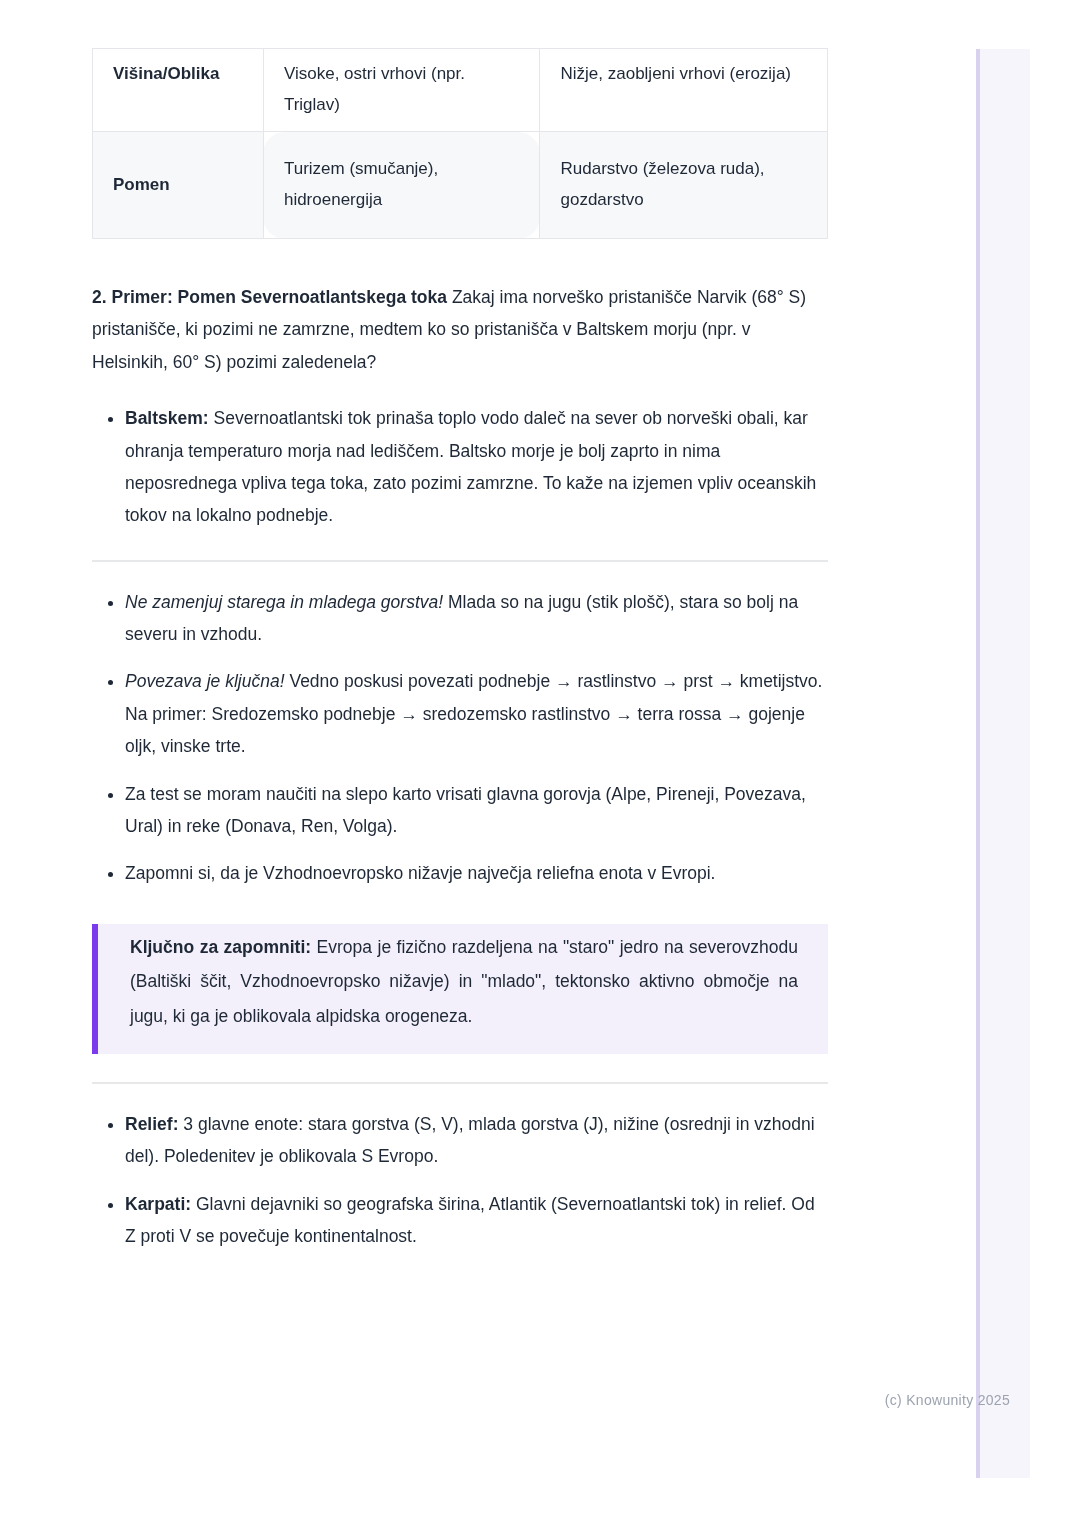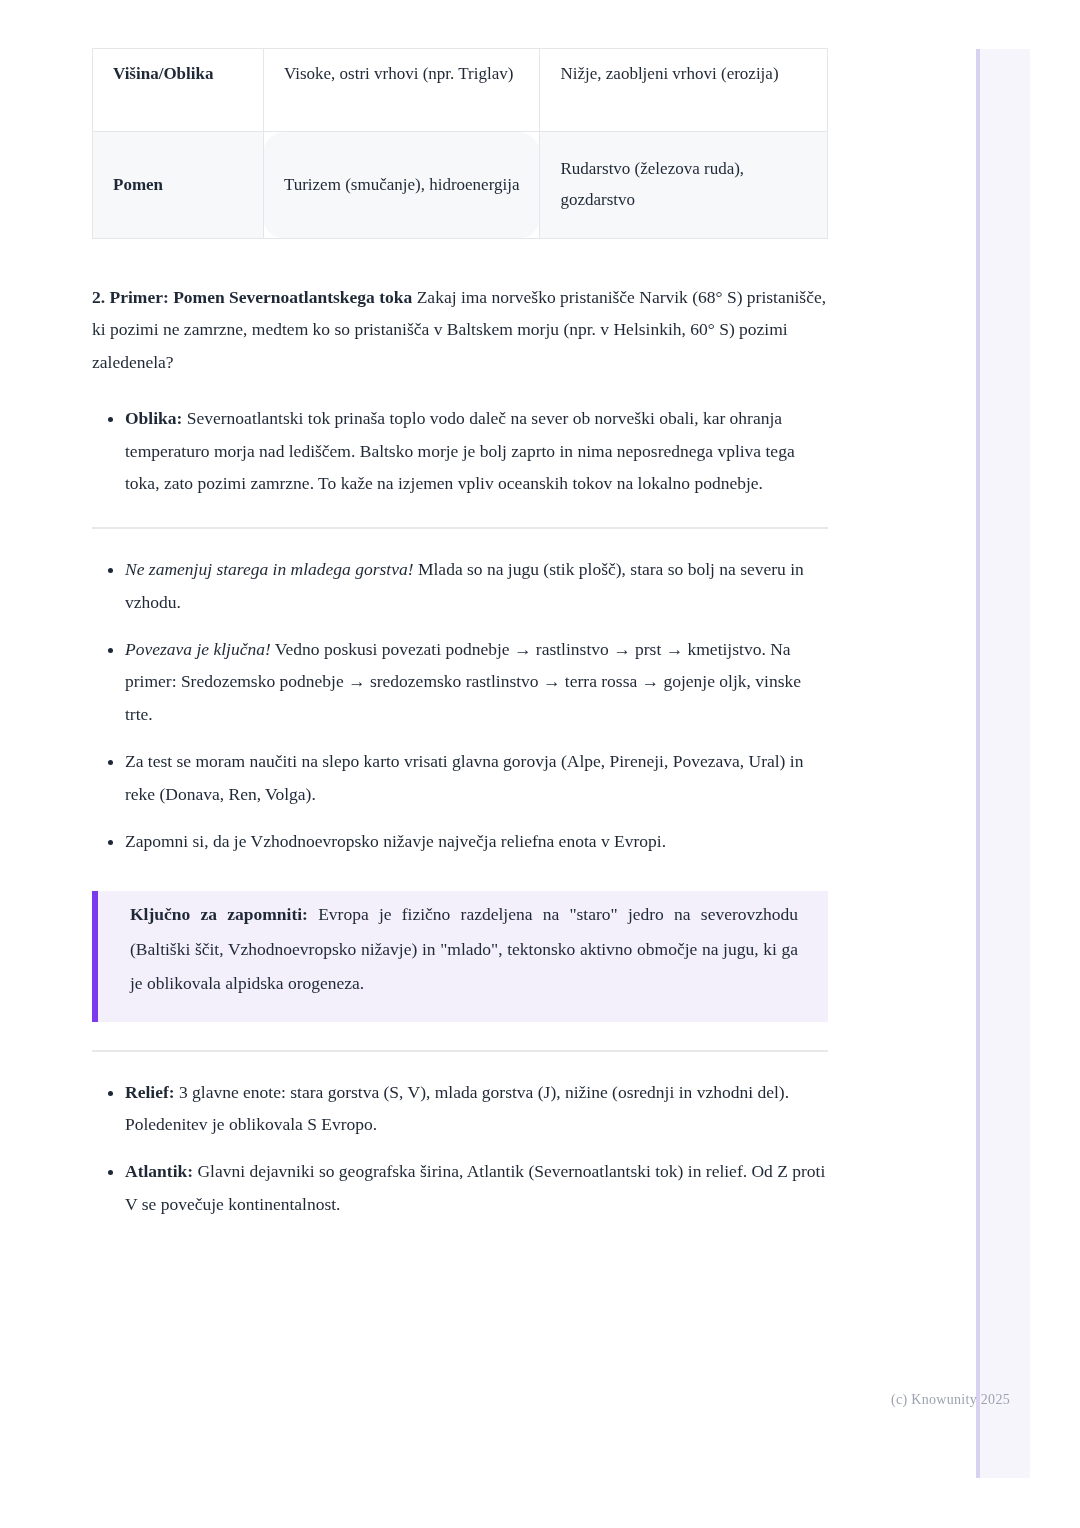--- a/index.html
+++ b/index.html
@@ -7,21 +7,21 @@
     --accent:#8b7ae8;
     --callout-border:#7c3aed;
     --callout-bg:#f3effb;
     --table-border:#e4e6ea;
     --row-alt-bg:#f7f8fa;
     --divider:#e7e8ea;
     --footer-gray:#9ca3af;
     --strip-bg:#f7f5fc;
     --strip-edge:#d9d1f0;
   }
-  *{box-sizing:border-box;margin:0;padding:0;font-family:Liberation Serif, serif;}
+  *{box-sizing:border-box;margin:0;padding:0;}
   html,body{width:1080px;height:1528px;overflow:hidden;background:#ffffff;}
   body{
     font-family:"Liberation Sans","DejaVu Sans",sans-serif;
     color:var(--text);
     position:relative;
   }
   .content{
     position:relative;
     width:736px;
     margin-left:92px;
@@ -118,21 +118,21 @@
         <td class="lbl">Pomen</td>
         <td class="c2">Turizem (smučanje), hidroenergija</td>
         <td class="c3">Rudarstvo (železova ruda), gozdarstvo</td>
       </tr>
     </tbody>
   </table>
 
   <p class="para"><strong>2. Primer: Pomen Severnoatlantskega toka</strong> <span>Zakaj ima norveško pristanišče Narvik (68° S) pristanišče, ki pozimi ne zamrzne, medtem ko so pristanišča v Baltskem morju (npr. v Helsinkih, 60° S) pozimi zaledenela?</span></p>
 
   <ul class="blist">
-    <li><strong>Oblika:</strong> <span>Severnoatlantski tok prinaša toplo vodo daleč na sever ob norveški obali, kar ohranja temperaturo morja nad lediščem. Baltsko morje je bolj zaprto in nima neposrednega vpliva tega toka, zato pozimi zamrzne. To kaže na izjemen vpliv oceanskih tokov na lokalno podnebje.</span></li>
+    <li><strong>Baltskem:</strong> <span>Severnoatlantski tok prinaša toplo vodo daleč na sever ob norveški obali, kar ohranja temperaturo morja nad lediščem. Baltsko morje je bolj zaprto in nima neposrednega vpliva tega toka, zato pozimi zamrzne. To kaže na izjemen vpliv oceanskih tokov na lokalno podnebje.</span></li>
   </ul>
 
   <hr class="divider">
 
 
   <ul class="blist">
     <li><em>Ne zamenjuj starega in mladega gorstva!</em> <span>Mlada so na jugu (stik plošč), stara so bolj na severu in vzhodu.</span></li>
     <li><em>Povezava je ključna!</em> <span>Vedno poskusi povezati podnebje → rastlinstvo → prst → kmetijstvo. Na primer: Sredozemsko podnebje → sredozemsko rastlinstvo → terra rossa → gojenje oljk, vinske trte.</span></li>
     <li><span>Za test se moram naučiti na slepo karto vrisati glavna gorovja (Alpe, Pireneji, Povezava, Ural) in reke (Donava, Ren, Volga).</span></li>
     <li><span>Zapomni si, da je Vzhodnoevropsko nižavje največja reliefna enota v Evropi.</span></li>
@@ -140,20 +140,20 @@
 
   <div class="callout">
     <p><strong>Ključno za zapomniti:</strong> <span>Evropa je fizično razdeljena na "staro" jedro na severovzhodu (Baltiški ščit, Vzhodnoevropsko nižavje) in "mlado", tektonsko aktivno območje na jugu, ki ga je oblikovala alpidska orogeneza.</span></p>
   </div>
 
   <hr class="divider">
 
 
   <ul class="blist">
     <li><strong>Relief:</strong> <span>3 glavne enote: stara gorstva (S, V), mlada gorstva (J), nižine (osrednji in vzhodni del). Poledenitev je oblikovala S Evropo.</span></li>
-    <li><strong>Atlantik:</strong> <span>Glavni dejavniki so geografska širina, Atlantik (Severnoatlantski tok) in relief. Od Z proti V se povečuje kontinentalnost.</span></li>
+    <li><strong>Karpati:</strong> <span>Glavni dejavniki so geografska širina, Atlantik (Severnoatlantski tok) in relief. Od Z proti V se povečuje kontinentalnost.</span></li>
   </ul>
 
 </div>
 
 <div class="edge-strip"></div>
 
 <div class="footer">(c) Knowunity 2025</div>
 
 </body></html>

